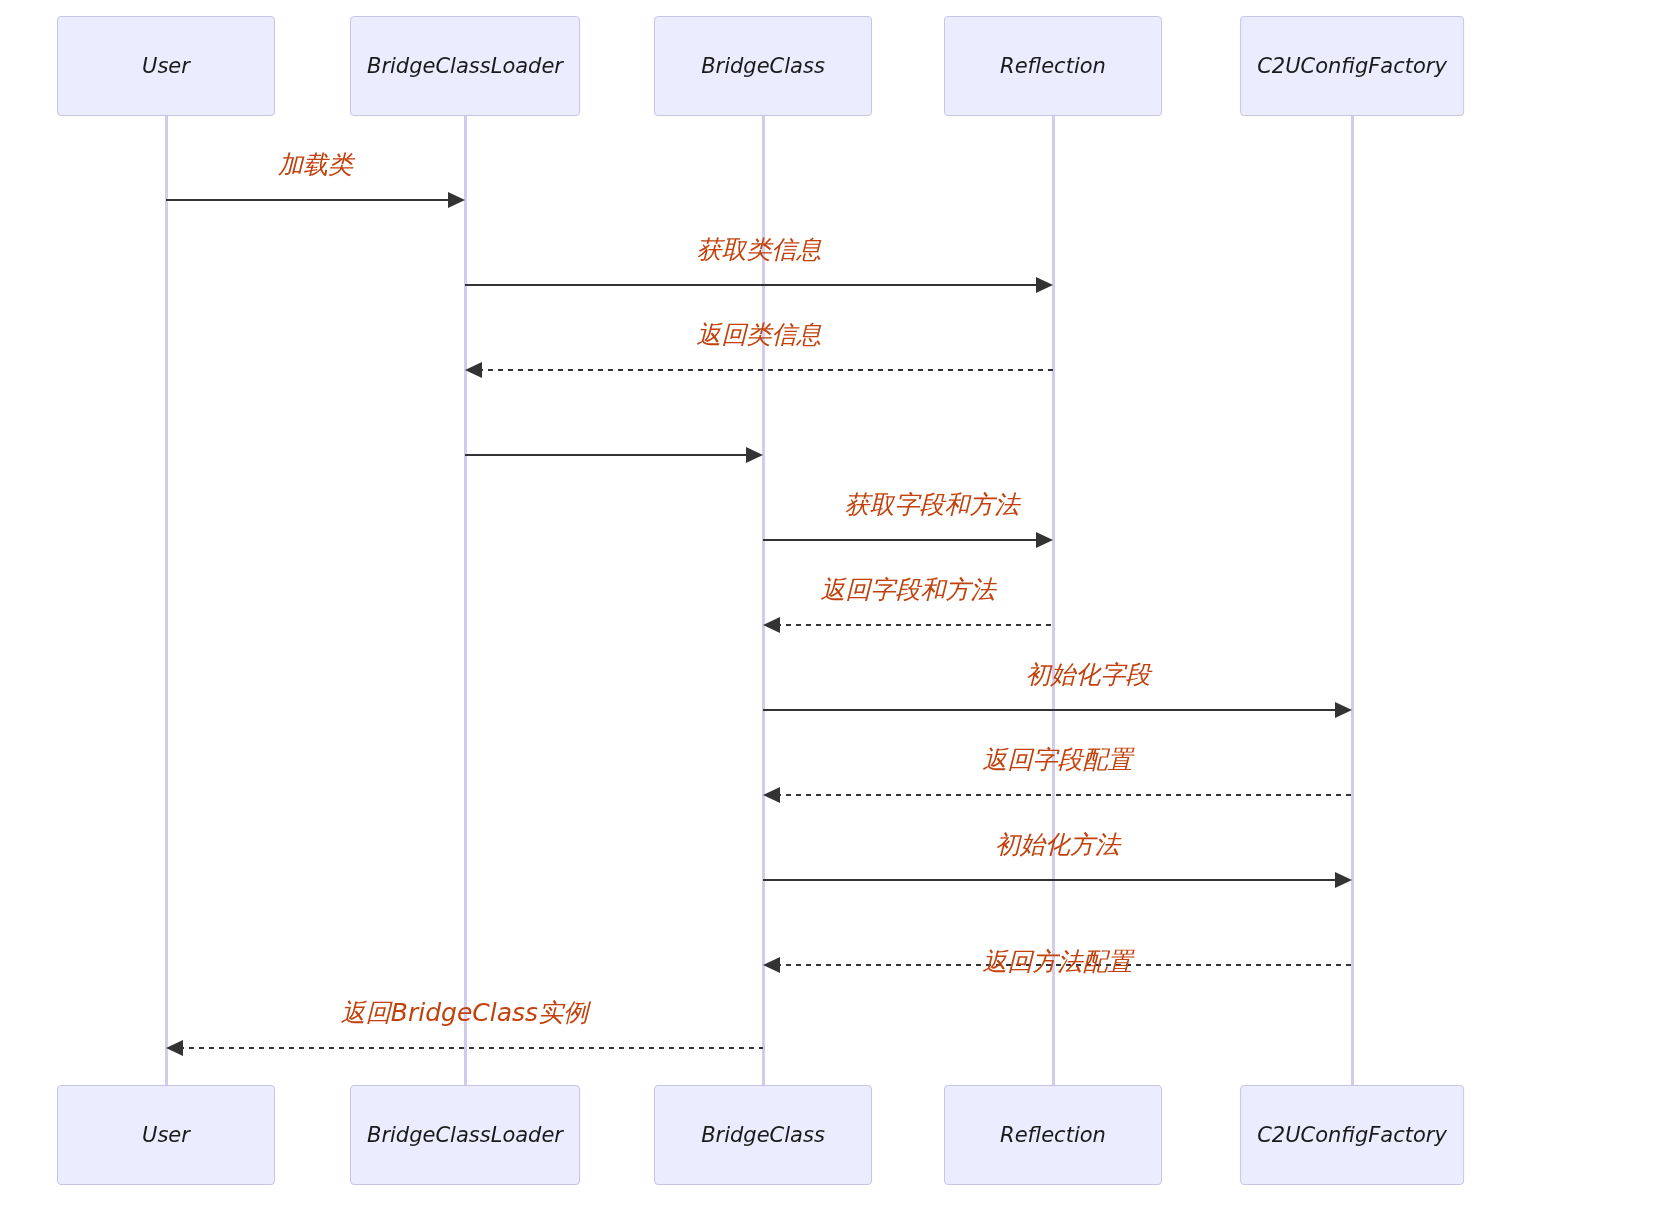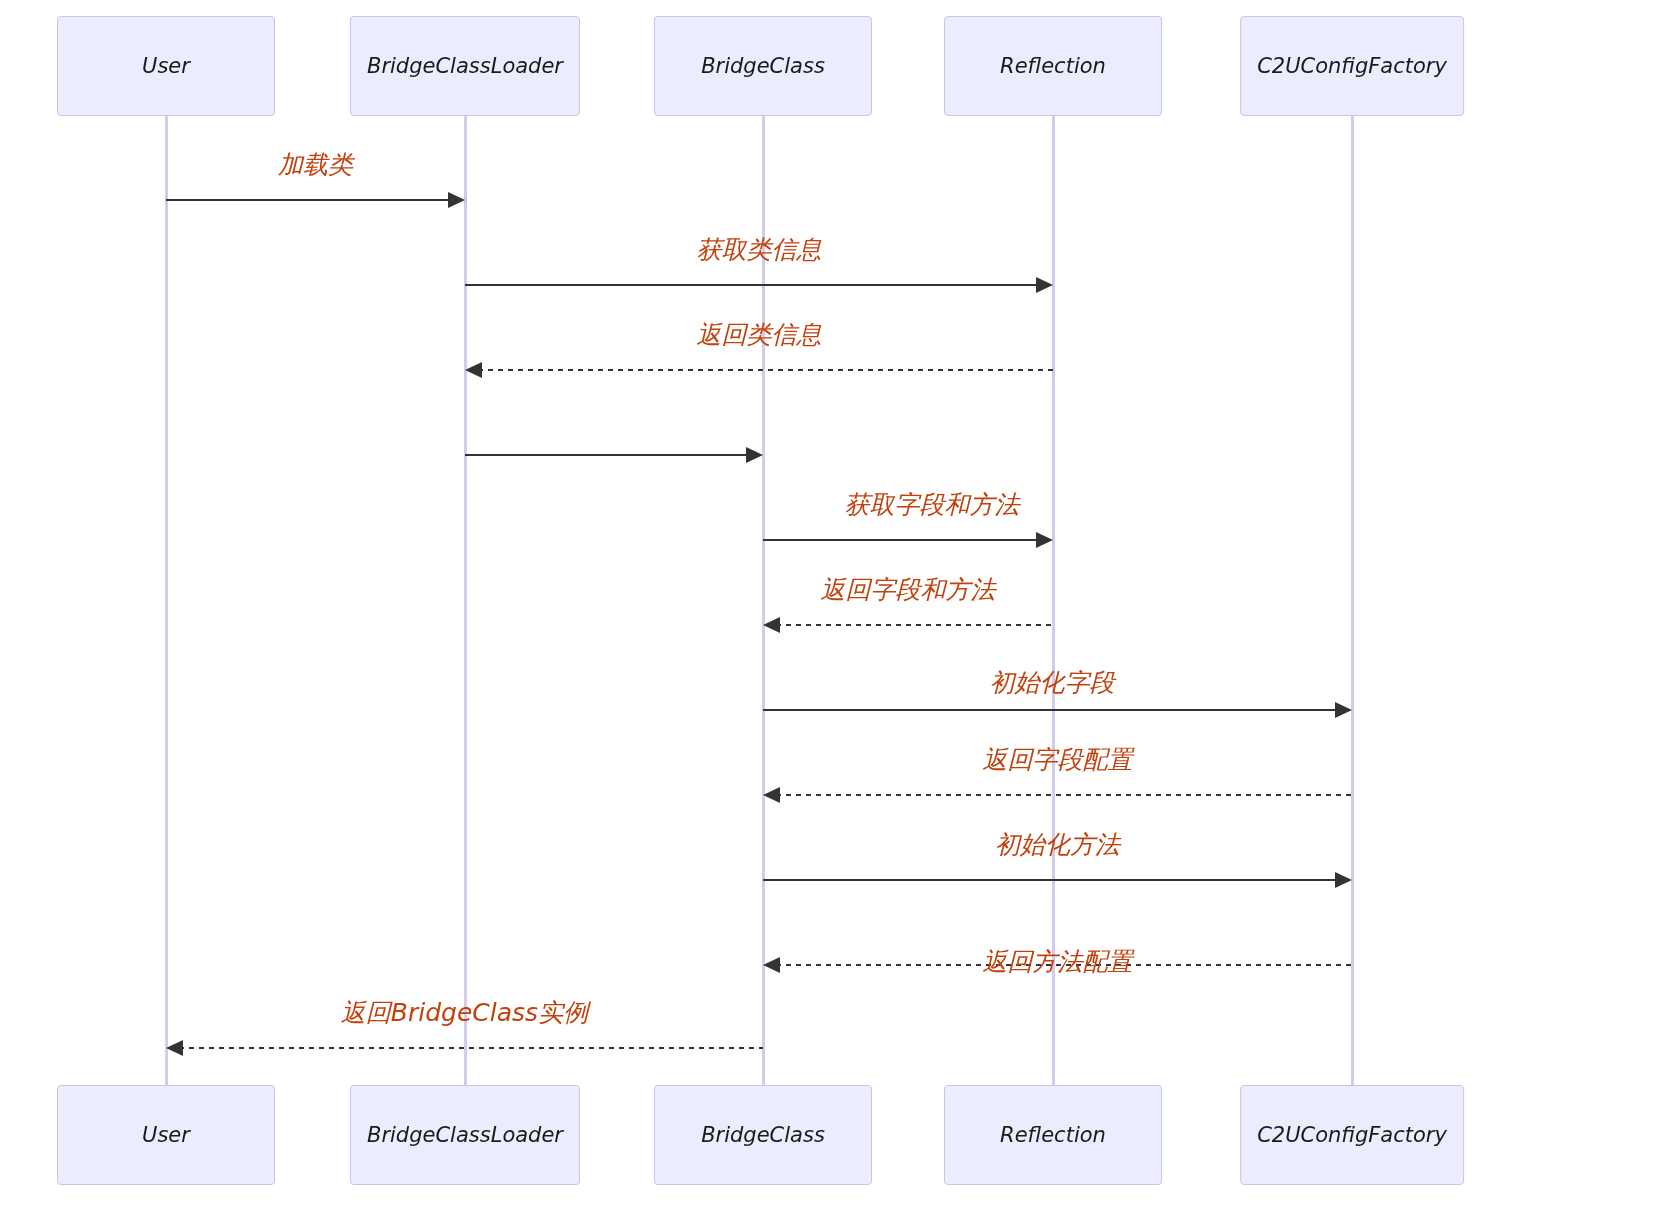--- a/index.html
+++ b/index.html
@@ -121,21 +121,21 @@
     <div class="msg-line solid" style="top: 454px; left: 465px; width: 285px;"></div>
     <div class="arrowhead right" style="top: 447px; left: 746px;"></div>
     <div class="msg-line solid" style="top: 539px; left: 763px; width: 277px;"></div>
     <div class="arrowhead right" style="top: 532px; left: 1036px;"></div>
     <div class="msg-label" style="left: 932px; top: 488px;">获取字段和方法</div>
     <div class="msg-line dashed" style="top: 624px; left: 776px; width: 277px;"></div>
     <div class="arrowhead left" style="top: 617px; left: 763px;"></div>
     <div class="msg-label" style="left: 908px; top: 573px;">返回字段和方法</div>
     <div class="msg-line solid" style="top: 709px; left: 763px; width: 576px;"></div>
     <div class="arrowhead right" style="top: 702px; left: 1335px;"></div>
-    <div class="msg-label" style="left: 1052px; top: 658px; margin-top: 8px;">初始化字段</div>
+    <div class="msg-label" style="left: 1088px; top: 658px;">初始化字段</div>
     <div class="msg-line dashed" style="top: 794px; left: 776px; width: 576px;"></div>
     <div class="arrowhead left" style="top: 787px; left: 763px;"></div>
     <div class="msg-label" style="left: 1057.5px; top: 743px;">返回字段配置</div>
     <div class="msg-line solid" style="top: 879px; left: 763px; width: 576px;"></div>
     <div class="arrowhead right" style="top: 872px; left: 1335px;"></div>
     <div class="msg-label" style="left: 1057.5px; top: 828px;">初始化方法</div>
     <div class="msg-line dashed" style="top: 964px; left: 776px; width: 576px;"></div>
     <div class="arrowhead left" style="top: 957px; left: 763px;"></div>
     <div class="msg-label" style="left: 1057.5px; top: 945px;">返回方法配置</div>
     <div class="msg-line dashed" style="top: 1047px; left: 179px; width: 584px;"></div>

